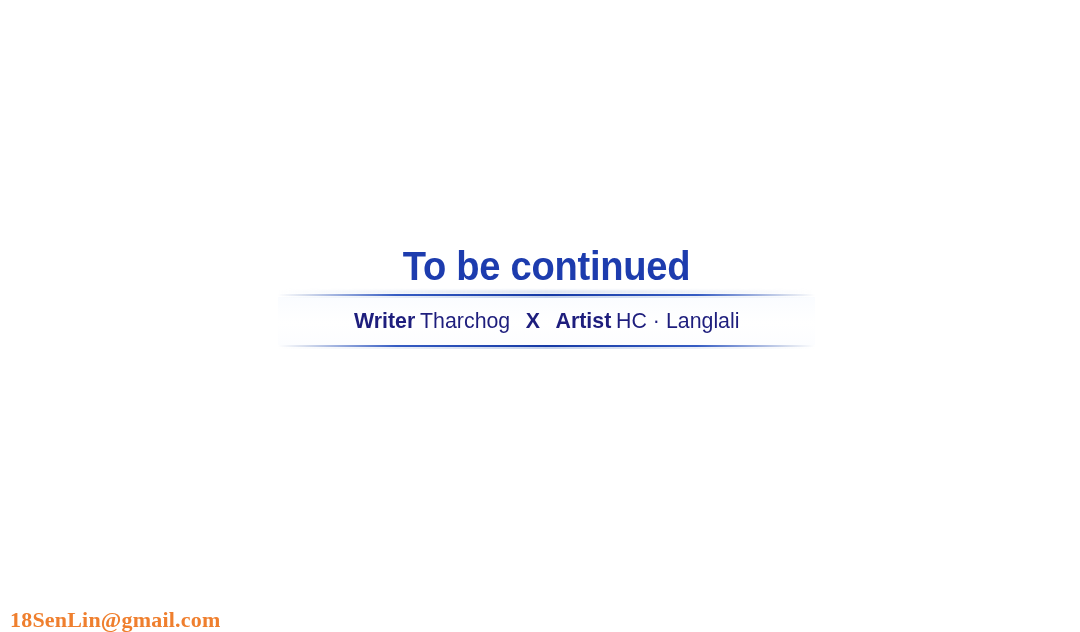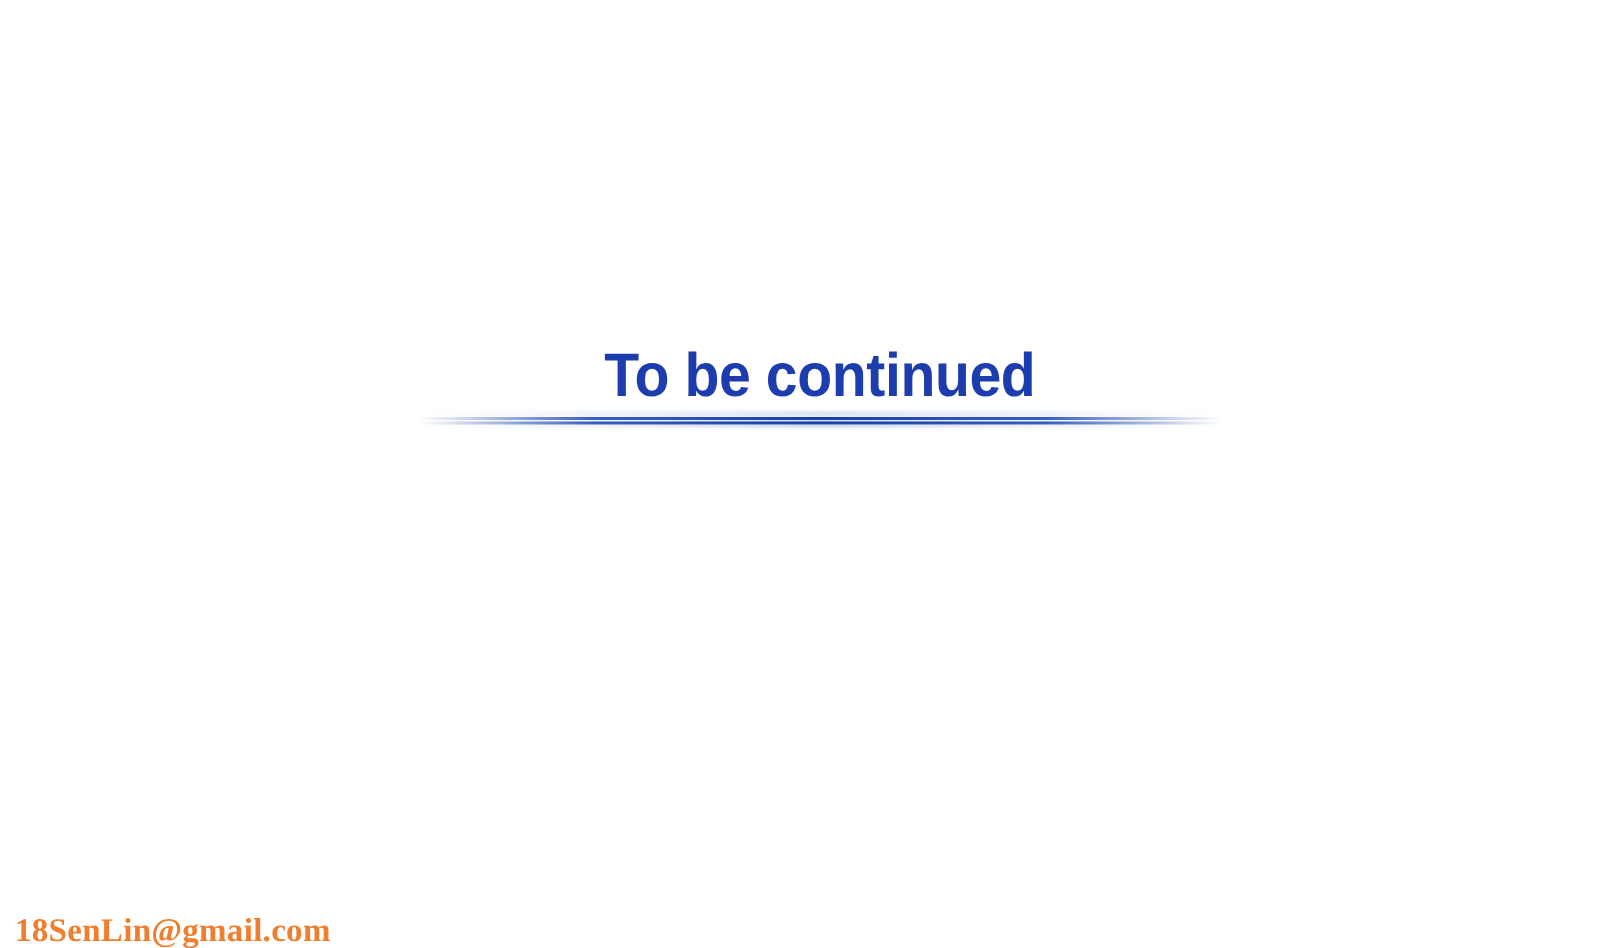--- a/index.html
+++ b/index.html
@@ -12,21 +12,21 @@
     height: 632px;
     position: relative;
     overflow: hidden;
     font-family: "Liberation Sans", sans-serif;
     background: #ffffff;
   }
 
   #endcard {
     position: absolute;
     left: 278px;
-    top: 222px;
+    top: 238px;
     width: 537px;
     height: 118px;
   }
 
   .title-row {
     height: 56px;
     display: flex;
     align-items: center;
     justify-content: center;
   }
@@ -159,20 +159,25 @@
   <div class="title-row">
     <span class="title-text">To be continued</span>
   </div>
 
   <div class="rule top">
     <div class="rule-halo"></div>
     <div class="rule-core"></div>
     <div class="rule-glow"></div>
   </div>
 
+  <div class="credits-band">
+    <div class="credits-line">
+      <span class="lbl">Writer</span><span class="gap-sm"></span><span class="val">Tharchog</span><span class="gap-md"></span><span class="sep">X</span><span class="gap-md"></span><span class="lbl">Artist</span><span class="gap-sm"></span><span class="val">HC · Langlali</span>
+    </div>
+  </div>
 
   <div class="rule bottom">
     <div class="rule-core"></div>
     <div class="rule-glow"></div>
   </div>
 
 </div>
 
 <div id="watermark">
   <div class="wm-mail">18SenLin@gmail.com</div>

